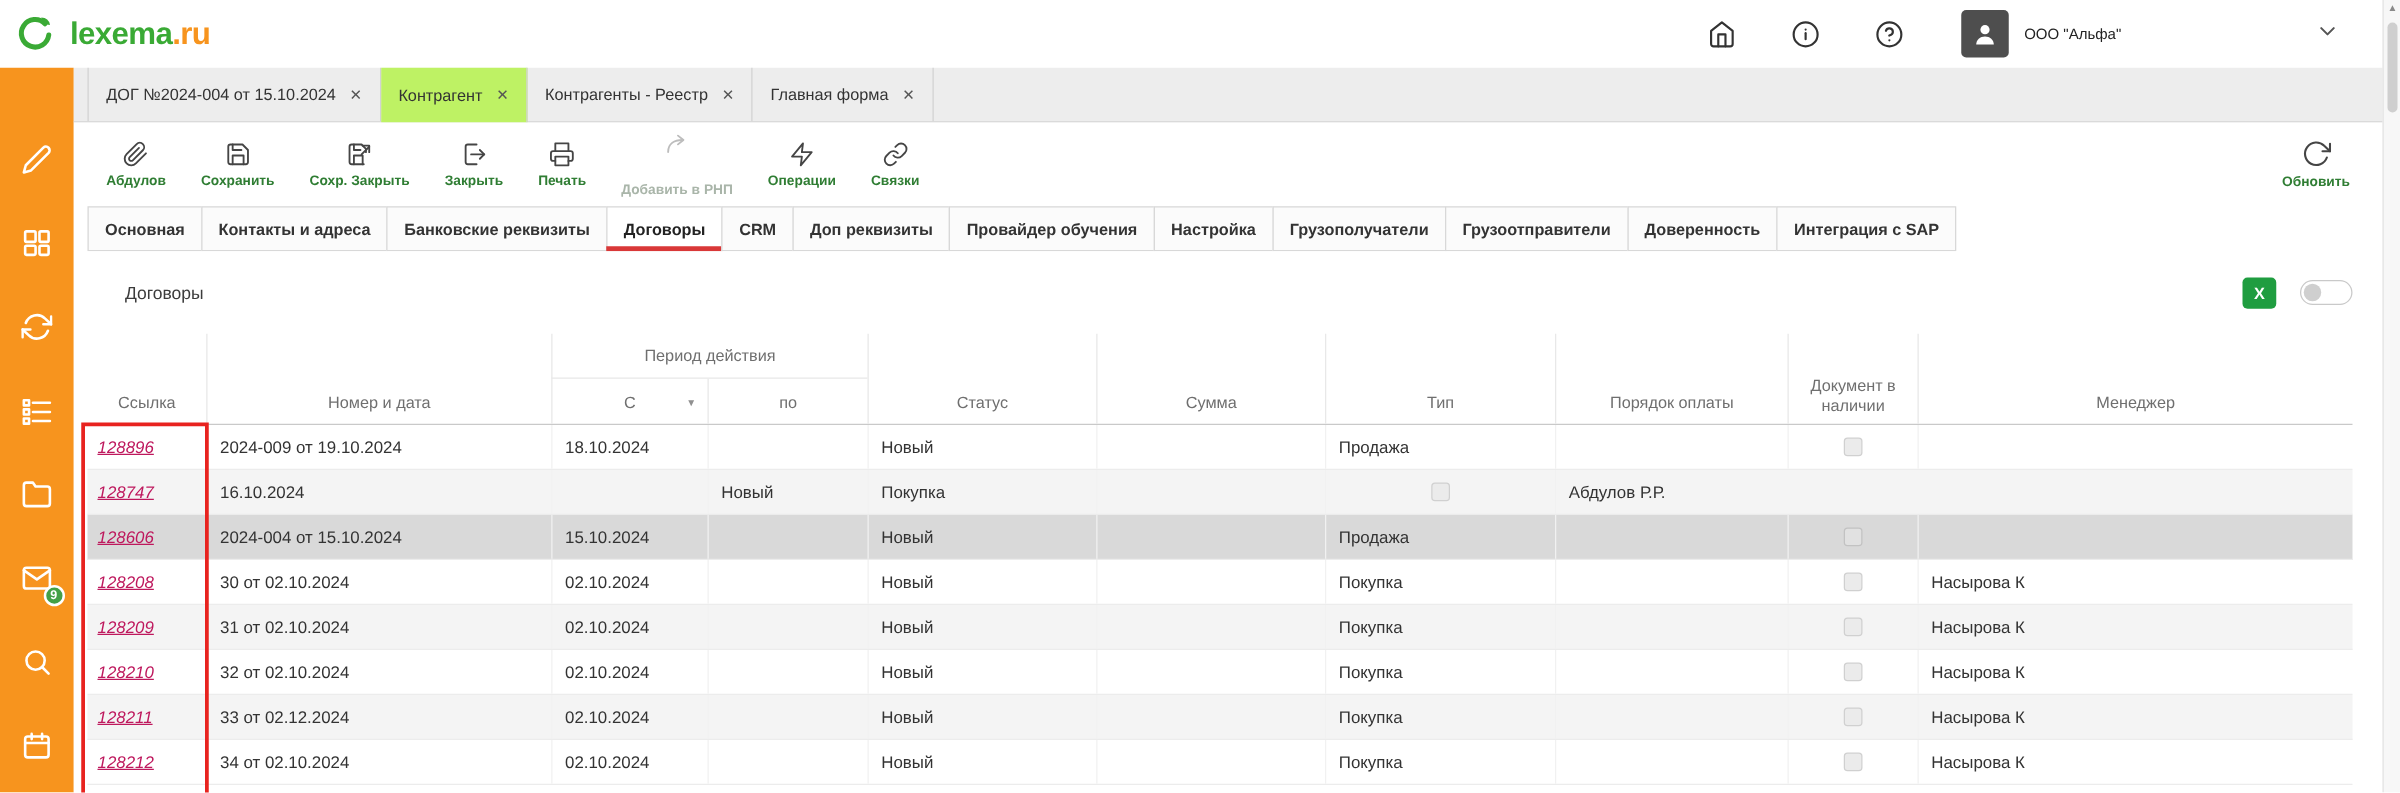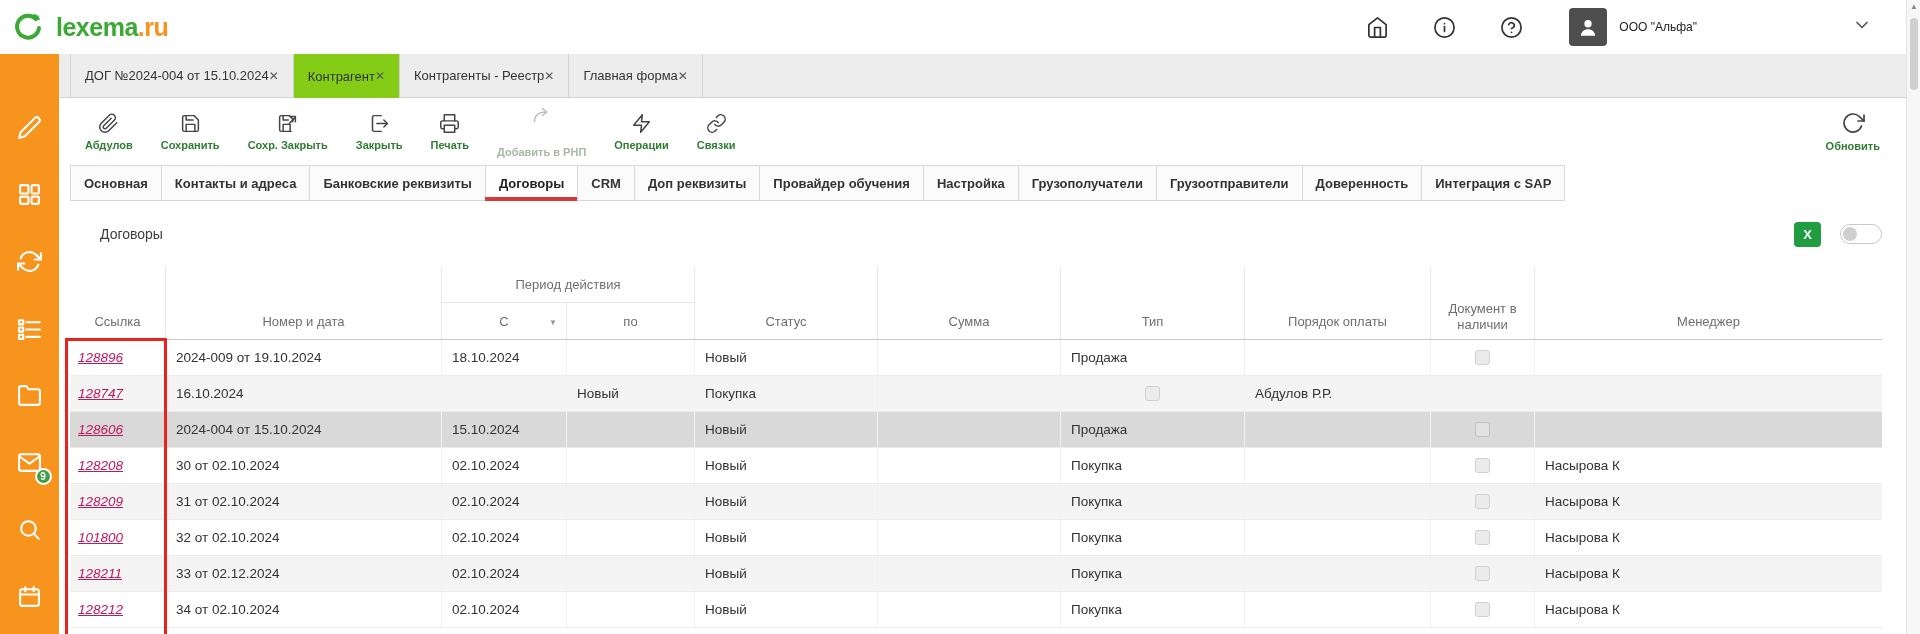--- a/index.html
+++ b/index.html
@@ -25,24 +25,24 @@
   .sidebar { width:59px; background:#f7941e; display:flex; flex-direction:column; align-items:center; padding-top:60px; gap:41px; flex-shrink:0; }
   .sicon { width:26px; height:26px; position:relative; cursor:pointer; display:flex; align-items:center; justify-content:center; }
   .sicon svg { width:25px; height:25px; stroke:#fff; stroke-width:2; fill:none; stroke-linecap:round; stroke-linejoin:round; }
   .badge { position:absolute; right:-9px; bottom:-10px; width:17px; height:17px; border-radius:50%;
            background:#43a047; border:2px solid #fff; color:#fff; font-size:10px; font-weight:700;
            display:flex; align-items:center; justify-content:center; }
   .main-col { flex:1; display:flex; flex-direction:column; min-width:0; }
 
   
   .tabbar { height:44px; background:#ededed; display:flex; align-items:stretch; padding-left:11px; border-bottom:1px solid #d4d4d4; }
-  .tab { display:flex; align-items:center; padding:0 14px; font-size:13px; color:#333;
+  .tab { display:flex; align-items:center; gap:11px; padding:0 14px; font-size:13px; color:#333;
          border-right:1px solid #d2d2d2; cursor:pointer; white-space:nowrap;text-align:right; }
   .tab:first-child { border-left:1px solid #d2d2d2; }
-  .tab.active { background:#84cc16; margin-bottom:-1px; }
+  .tab.active { background:#bef264; margin-bottom:-1px; }
   .tab-close { font-size:12px; color:#555; cursor:pointer; }
 
   
   .toolbar { height:67px; background:#fff; display:flex; align-items:center; padding:0 40px 0 26px; gap:28px; }
   .tbtn { display:flex; flex-direction:column; align-items:center; gap:5px; cursor:pointer; }
   .tbtn svg { width:21px; height:21px; stroke:#454545; stroke-width:1.7; fill:none; stroke-linecap:round; stroke-linejoin:round; }
   .tbtn .lbl { font-size:11px; color:#2f7d33; font-weight:600; white-space:nowrap; }
   .tbtn.disabled { cursor:default;gap:20px; }
   .tbtn.disabled svg { stroke:#bdbdbd; }
   .tbtn.disabled .lbl { color:#a9b5a9; }
@@ -440,21 +440,21 @@
                 <div class="td c6 num"></div>
                 <div class="td c7">Покупка</div>
                 <div class="td c8"></div>
                 <div class="td c9 center">
                   <span class="cb"></span>
                 </div>
                 <div class="td c10">Насырова К</div>
               </div>
               <div class="tr">
                 <div class="td c1">
-                  <a class="rowlink">101800</a>
+                  <a class="rowlink">128210</a>
                 </div>
                 <div class="td c2">32 от 02.10.2024</div>
                 <div class="td c3">02.10.2024</div>
                 <div class="td c4"></div>
                 <div class="td c5">Новый</div>
                 <div class="td c6 num"></div>
                 <div class="td c7">Покупка</div>
                 <div class="td c8"></div>
                 <div class="td c9 center">
                   <span class="cb"></span>

